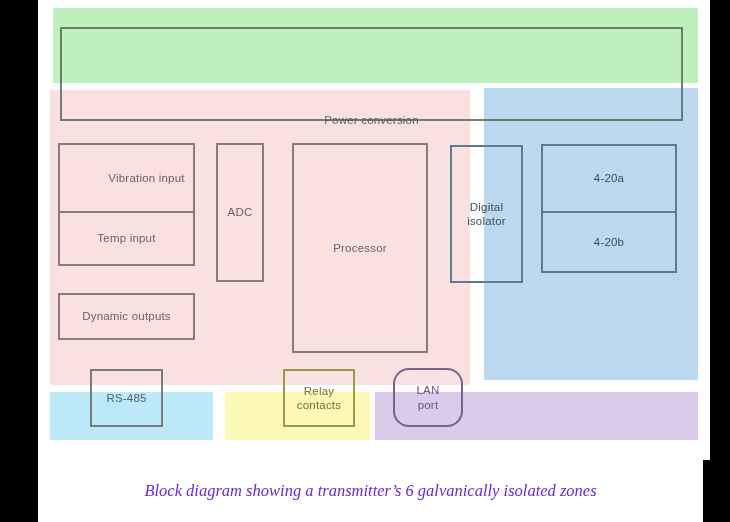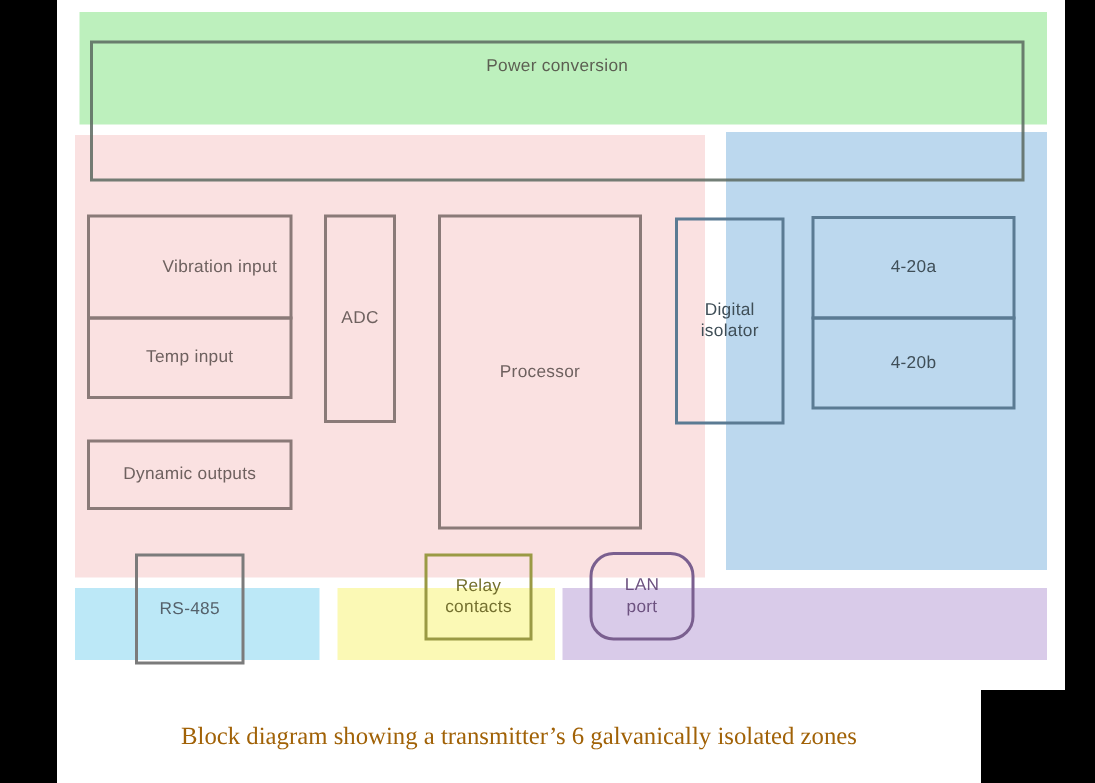--- a/index.html
+++ b/index.html
@@ -53,21 +53,21 @@
     background: transparent;
   }
 
   .box .lbl {
     display: block;
     white-space: pre-line;
   }
 
   
   #power-conversion-box {
-    align-items: flex-start;
+    align-items: flex-end;
     justify-content: center;
     border-color: rgba(90, 105, 95, 0.85);
     color: #5c5f52;
   }
   #power-conversion-box .lbl {
     transform: translateY(8px);
   }
 
   
   .box.blue-box {
@@ -78,32 +78,33 @@
   
   .box.rs485-box  { border-color: #7b7b7b; color: #55616b; }
   .box.relay-box  { border-color: #9a9a44; color: #74702f; }
   .box.lan-box    { border-color: #7a5f8f; color: #6d5280; }
 
   
   #caption {
     position: absolute;
     left: 38px;
     top: 460px;
-    width: 616px;
+    width: 665px;
     height: 62px;
     background: #ffffff;
     display: flex;
     align-items: center;
     justify-content: center;
     font-family: "Liberation Serif", serif;
     font-size: 16.5px;
-    color: #a16207;
+    color: #6d28d9;
     text-align: center;
     padding: 0 6px;
     box-sizing: border-box;
+    font-style: italic;
   }
 
   
   .gutter {
     position: absolute;
     top: 0;
     width: 38px;
     height: 522px;
     background: #000000;
   }
@@ -162,21 +163,21 @@
     </div>
 
     <div class="box blue-box" style="left:503px; top:144px; width:136px; height:69px;">
       <span class="lbl">4-20a</span>
     </div>
 
     <div class="box blue-box" style="left:503px; top:211px; width:136px; height:62px;">
       <span class="lbl">4-20b</span>
     </div>
 
-    <div class="box rs485-box" style="left:52px; top:369px; width:73px; height:74px;">
+    <div class="box rs485-box" style="left:52px; top:369px; width:73px; height:58px;">
       <span class="lbl">RS-485</span>
     </div>
 
     <div class="box relay-box" style="left:245px; top:369px; width:72px; height:58px;">
       <span class="lbl">Relay
 contacts</span>
     </div>
 
     <div class="box lan-box" style="left:355px; top:368px; width:70px; height:59px;border-radius:16px;">
       <span class="lbl">LAN

